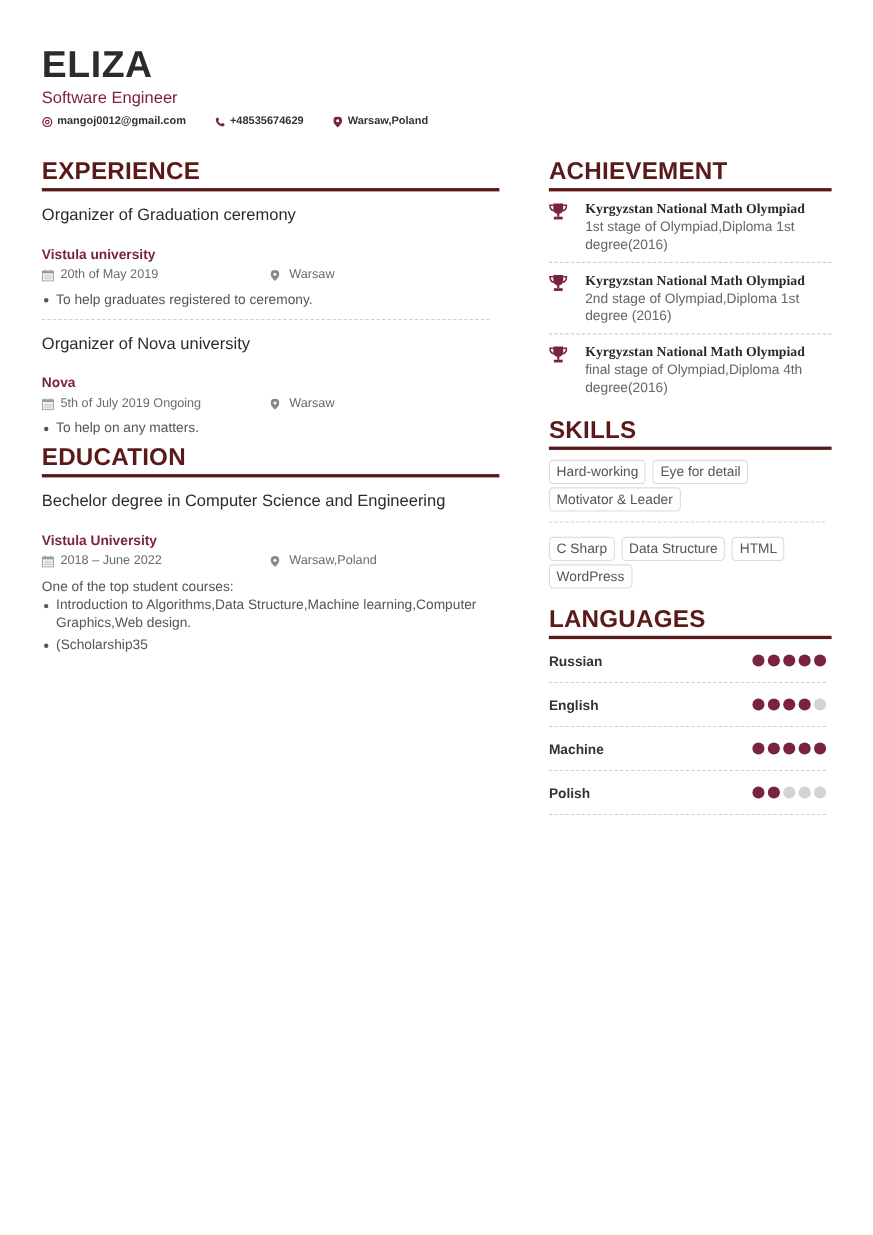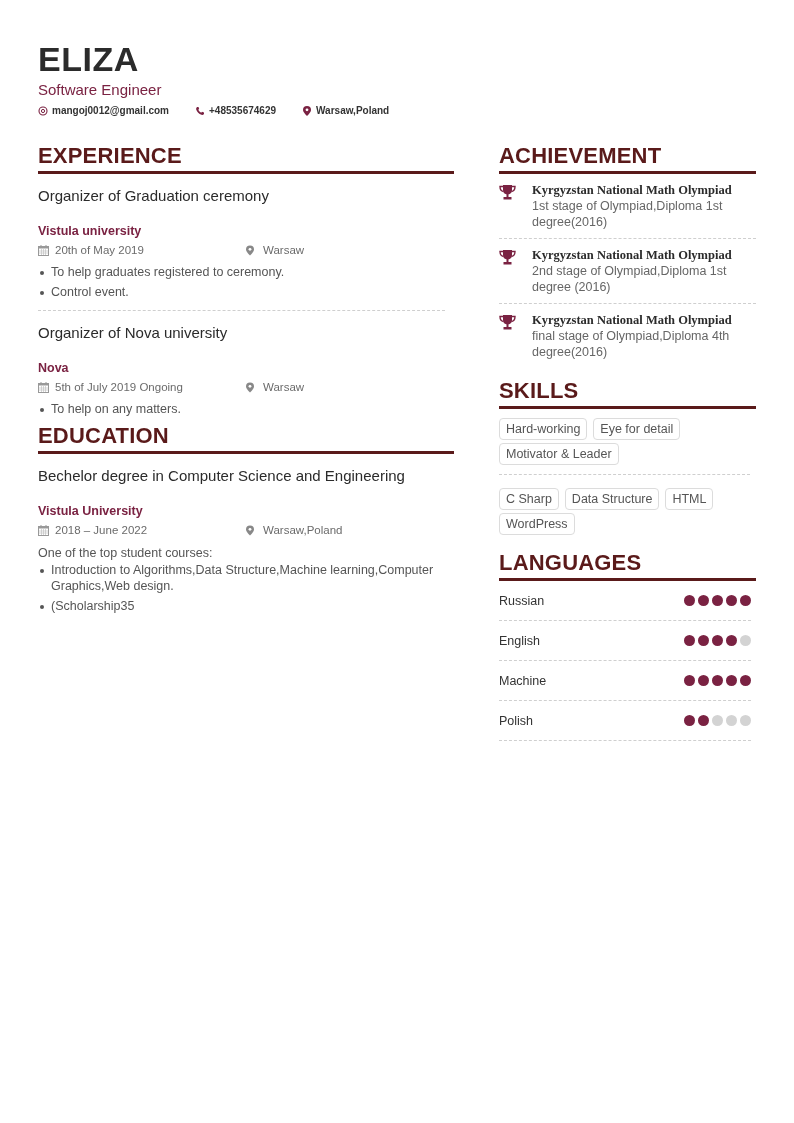--- a/index.html
+++ b/index.html
@@ -41,21 +41,21 @@
   .ach-icon { width: 33px; padding-top: 1px; }
   .ach-body { flex: 1; }
   .ach-title { font-size: 12.5px; font-weight: bold; color: #2b2b2b; line-height: 15px; font-family: Liberation Serif, serif; }
   .ach-desc { font-size: 12.5px; color: #666; line-height: 16px; }
 
   .tags { display: flex; flex-wrap: wrap; padding-top: 9px; }
   .tag { border: 1px solid #dcdcdc; border-radius: 4px; font-size: 12.5px; color: #555; padding: 2px 6px; margin: 0 6px 3px 0; line-height: 16px; }
   .tags-sep { border-top: 1px dashed #cfcfcf; width: 251px; margin-top: 6px; }
 
   .lang-row { display: flex; justify-content: space-between; align-items: center; height: 40px; border-bottom: 1px dashed #cfcfcf; width: 252px; }
-  .lang-name { font-size: 12.5px; font-weight: normal; color: #333; }
+  .lang-name { font-size: 12.5px; font-weight: bold; color: #333; }
   .dots { display: flex; }
   .dot { width: 11px; height: 11px; border-radius: 50%; margin-left: 3px; background: #d3d3d3; }
   .dot.on { background: #7a2242; }
 </style>
 </head>
 <body>
 
 <div class="header">
   <div class="name">ELIZA</div>
   <div class="title">Software Engineer</div>
@@ -115,21 +115,20 @@
             <svg width="8" height="11" viewBox="0 0 8 10">
                 <path d="M4 0 Q8 0 8 4 Q8 6 4 10 Q0 6 0 4 Q0 0 4 0Z" fill="#888"></path>
                 <circle cx="4" cy="3.8" r="1.4" fill="#fff"></circle>
               </svg>
           </span>
           <span>Warsaw</span>
         </div>
       </div>
       <ul class="bullets">
         <li>To help graduates registered to ceremony.</li>
-        <li>Control event.</li>
       </ul>
       <div class="dash-sep"></div>
     </div>
 
     <div class="exp-item">
       <div class="exp-title">Organizer of Nova university</div>
       <div class="exp-org">Nova</div>
       <div class="exp-meta">
         <div class="date">
           <span class="ic">

